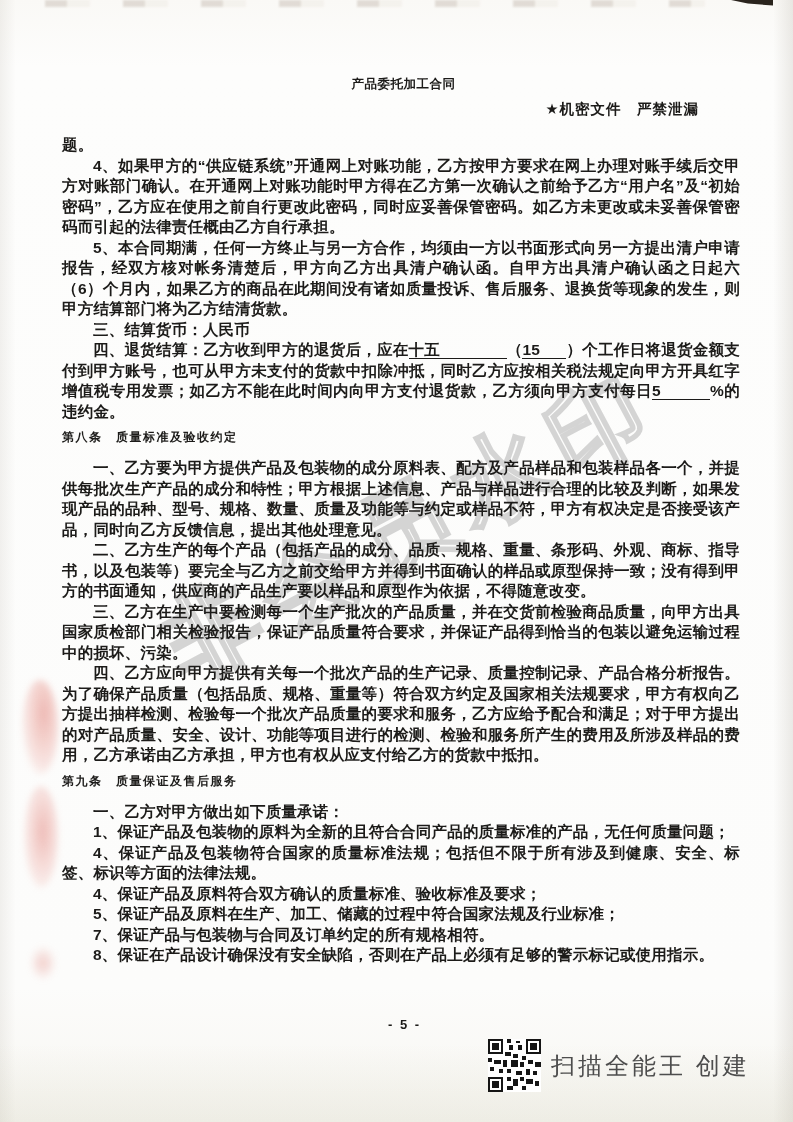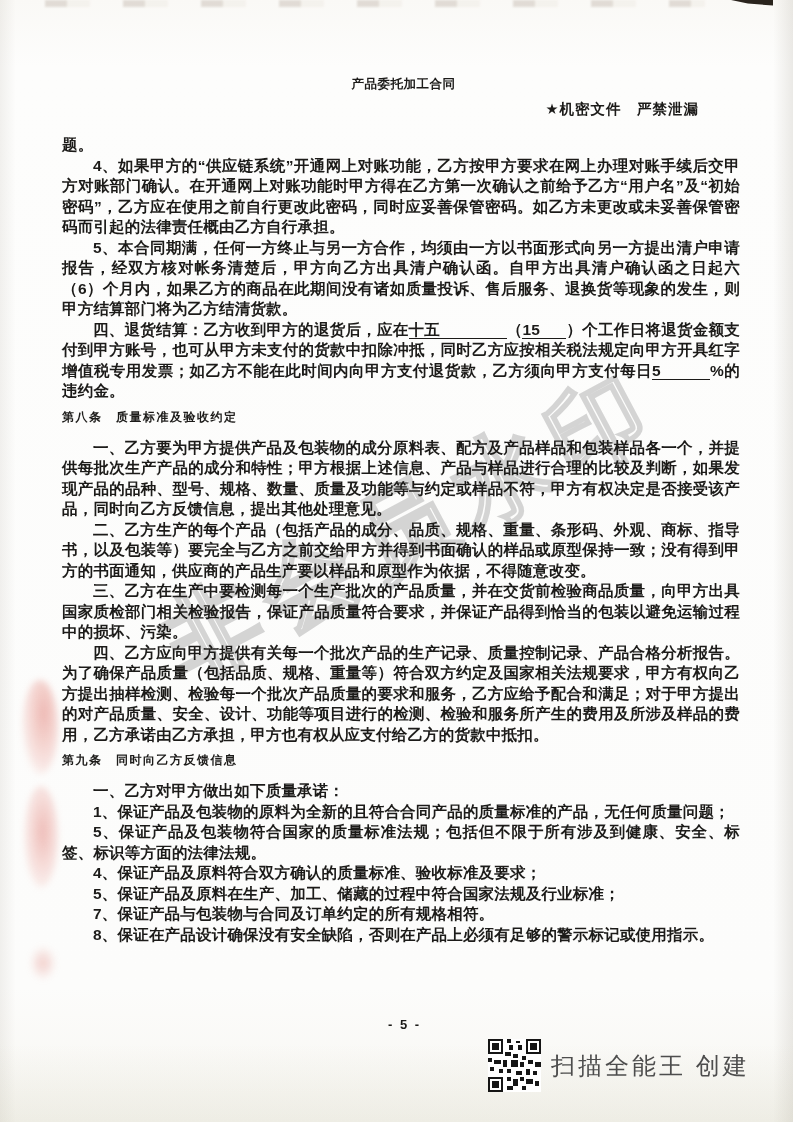--- a/index.html
+++ b/index.html
@@ -72,32 +72,33 @@
 
   <div class="watermark">非会员水印</div>
 
   <div class="doc-title">产品委托加工合同</div>
   <div class="classification">★机密文件　严禁泄漏</div>
 
   <main>
     <p class="para">题。</p>
     <p class="para ind">4、如果甲方的“供应链系统”开通网上对账功能，乙方按甲方要求在网上办理对账手续后交甲方对账部门确认。在开通网上对账功能时甲方得在乙方第一次确认之前给予乙方“用户名”及“初始密码”，乙方应在使用之前自行更改此密码，同时应妥善保管密码。如乙方未更改或未妥善保管密码而引起的法律责任概由乙方自行承担。</p>
     <p class="para ind">5、本合同期满，任何一方终止与另一方合作，均须由一方以书面形式向另一方提出清户申请报告，经双方核对帐务清楚后，甲方向乙方出具清户确认函。自甲方出具清户确认函之日起六（6）个月内，如果乙方的商品在此期间没有诸如质量投诉、售后服务、退换货等现象的发生，则甲方结算部门将为乙方结清货款。</p>
+    <p class="para ind">三、结算货币：人民币</p>
     <p class="para ind"><span>四、退货结算：乙方收到甲方的退货后，应在</span><span class="blank days">十五</span><span>（</span><span class="blank num">15</span><span>）个工作日将退货金额支付到甲方账号，也可从甲方未支付的货款中扣除冲抵，同时乙方应按相关税法规定向甲方开具红字增值税专用发票；如乙方不能在此时间内向甲方支付退货款，乙方须向甲方支付每日</span><span class="blank pct">5</span><span>%的违约金。</span></p>
 
     <h2>第八条　质量标准及验收约定</h2>
     <p class="para ind">一、乙方要为甲方提供产品及包装物的成分原料表、配方及产品样品和包装样品各一个，并提供每批次生产产品的成分和特性；甲方根据上述信息、产品与样品进行合理的比较及判断，如果发现产品的品种、型号、规格、数量、质量及功能等与约定或样品不符，甲方有权决定是否接受该产品，同时向乙方反馈信息，提出其他处理意见。</p>
     <p class="para ind">二、乙方生产的每个产品（包括产品的成分、品质、规格、重量、条形码、外观、商标、指导书，以及包装等）要完全与乙方之前交给甲方并得到书面确认的样品或原型保持一致；没有得到甲方的书面通知，供应商的产品生产要以样品和原型作为依据，不得随意改变。</p>
     <p class="para ind">三、乙方在生产中要检测每一个生产批次的产品质量，并在交货前检验商品质量，向甲方出具国家质检部门相关检验报告，保证产品质量符合要求，并保证产品得到恰当的包装以避免运输过程中的损坏、污染。</p>
     <p class="para ind">四、乙方应向甲方提供有关每一个批次产品的生产记录、质量控制记录、产品合格分析报告。为了确保产品质量（包括品质、规格、重量等）符合双方约定及国家相关法规要求，甲方有权向乙方提出抽样检测、检验每一个批次产品质量的要求和服务，乙方应给予配合和满足；对于甲方提出的对产品质量、安全、设计、功能等项目进行的检测、检验和服务所产生的费用及所涉及样品的费用，乙方承诺由乙方承担，甲方也有权从应支付给乙方的货款中抵扣。</p>
 
-    <h2>第九条　同时向乙方反馈信息</h2>
+    <h2>第九条　质量保证及售后服务</h2>
     <p class="para ind">一、乙方对甲方做出如下质量承诺：</p>
     <p class="para ind">1、保证产品及包装物的原料为全新的且符合合同产品的质量标准的产品，无任何质量问题；</p>
-    <p class="para ind">5、保证产品及包装物符合国家的质量标准法规；包括但不限于所有涉及到健康、安全、标签、标识等方面的法律法规。</p>
+    <p class="para ind">4、保证产品及包装物符合国家的质量标准法规；包括但不限于所有涉及到健康、安全、标签、标识等方面的法律法规。</p>
     <p class="para ind">4、保证产品及原料符合双方确认的质量标准、验收标准及要求；</p>
     <p class="para ind">5、保证产品及原料在生产、加工、储藏的过程中符合国家法规及行业标准；</p>
     <p class="para ind">7、保证产品与包装物与合同及订单约定的所有规格相符。</p>
     <p class="para ind">8、保证在产品设计确保没有安全缺陷，否则在产品上必须有足够的警示标记或使用指示。</p>
   </main>
 
   <div class="page-number">- 5 -</div>
 
   <div class="scan-footer">
     <svg width="53" height="53" viewBox="0 0 25 25" shape-rendering="crispEdges">

